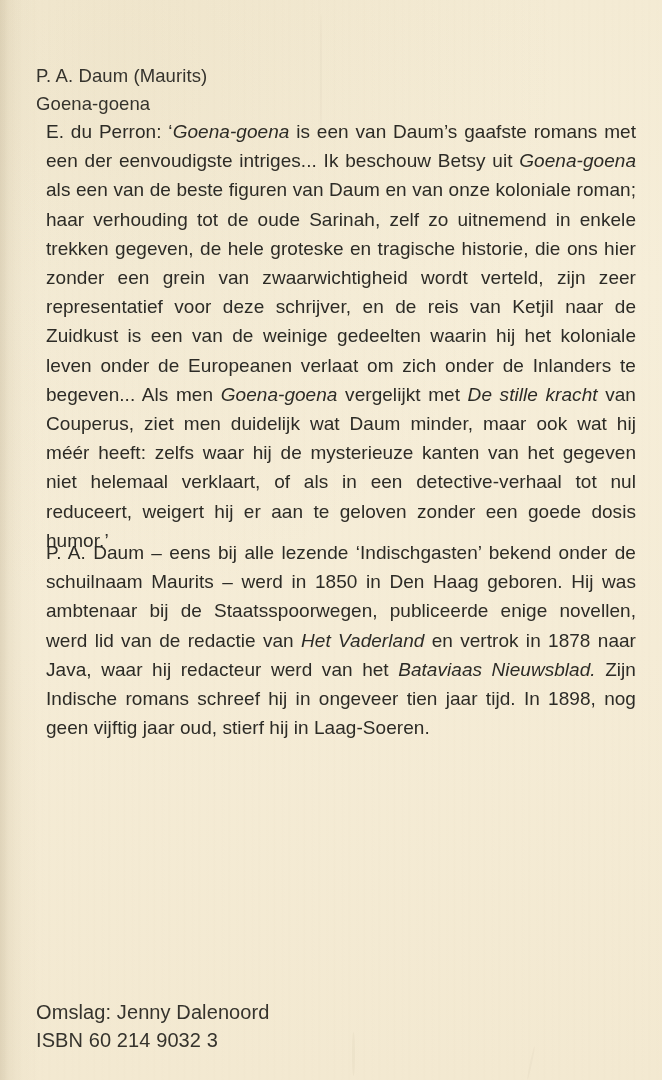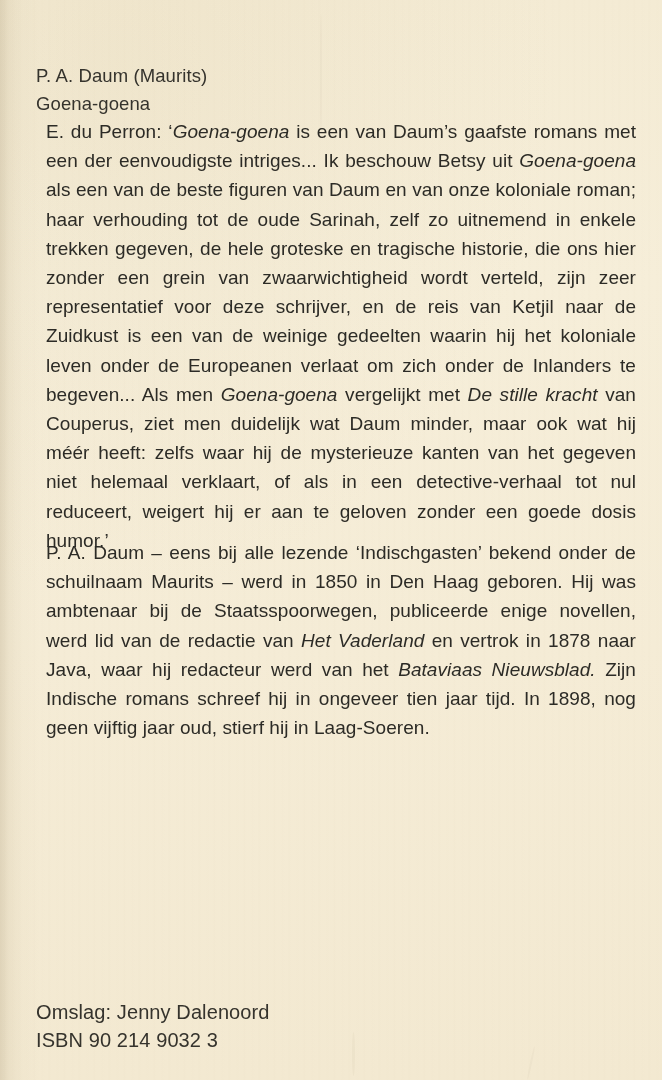--- a/index.html
+++ b/index.html
@@ -146,17 +146,17 @@
     <div class="body-block p1">
       <p>E. du Perron: ‘<em>Goena-goena</em> is een van Daum’s gaafste romans met een der eenvoudigste intriges... Ik beschouw Betsy uit <em>Goena-goena</em> als een van de beste figuren van Daum en van onze koloniale roman; haar verhouding tot de oude Sarinah, zelf zo uitnemend in enkele trekken gegeven, de hele groteske en tragische historie, die ons hier zonder een grein van zwaarwichtigheid wordt verteld, zijn zeer representatief voor deze schrijver, en de reis van Ketjil naar de Zuidkust is een van de weinige gedeelten waarin hij het koloniale leven onder de Europeanen verlaat om zich onder de Inlanders te begeven... Als men <em>Goena-goena</em> vergelijkt met <em>De stille kracht</em> van Couperus, ziet men duidelijk wat Daum minder, maar ook wat hij méér heeft: zelfs waar hij de mysterieuze kanten van het gegeven niet helemaal verklaart, of als in een detective-verhaal tot nul reduceert, weigert hij er aan te geloven zonder een goede dosis humor.’</p>
     </div>
 
     <div class="body-block p2">
       <p>P. A. Daum – eens bij alle lezende ‘Indischgasten’ bekend onder de schuilnaam Maurits – werd in 1850 in Den Haag geboren. Hij was ambtenaar bij de Staatsspoorwegen, publiceerde enige novellen, werd lid van de redactie van <em>Het Vaderland</em> en vertrok in 1878 naar Java, waar hij redacteur werd van het <em>Bataviaas Nieuwsblad.</em> Zijn Indische romans schreef hij in ongeveer tien jaar tijd. In 1898, nog geen vijftig jaar oud, stierf hij in Laag-Soeren.</p>
     </div>
 
     <div class="footer">
       <div>Omslag: Jenny Dalenoord</div>
-      <div>ISBN 90 214 9032 3</div>
+      <div>ISBN 60 214 9032 3</div>
     </div>
 
   </div>
 </div>
 
 </body></html>

